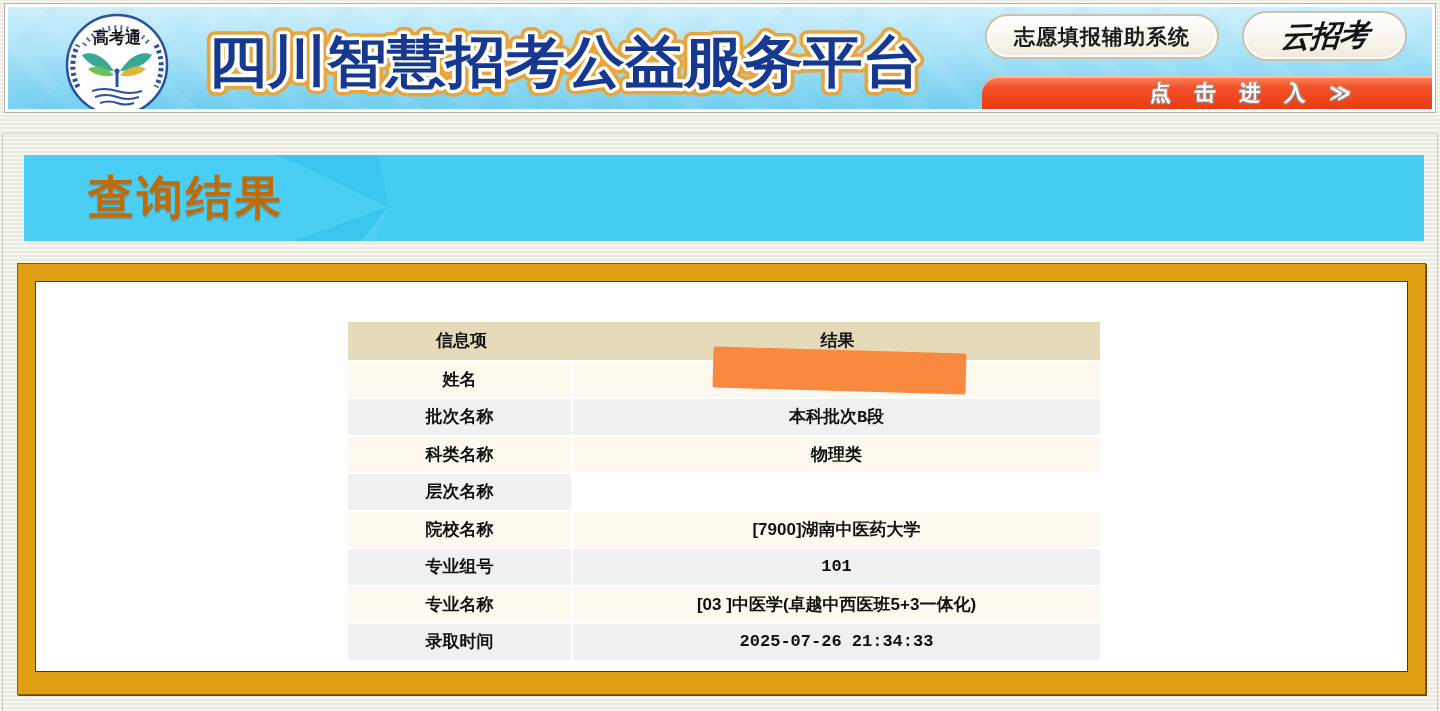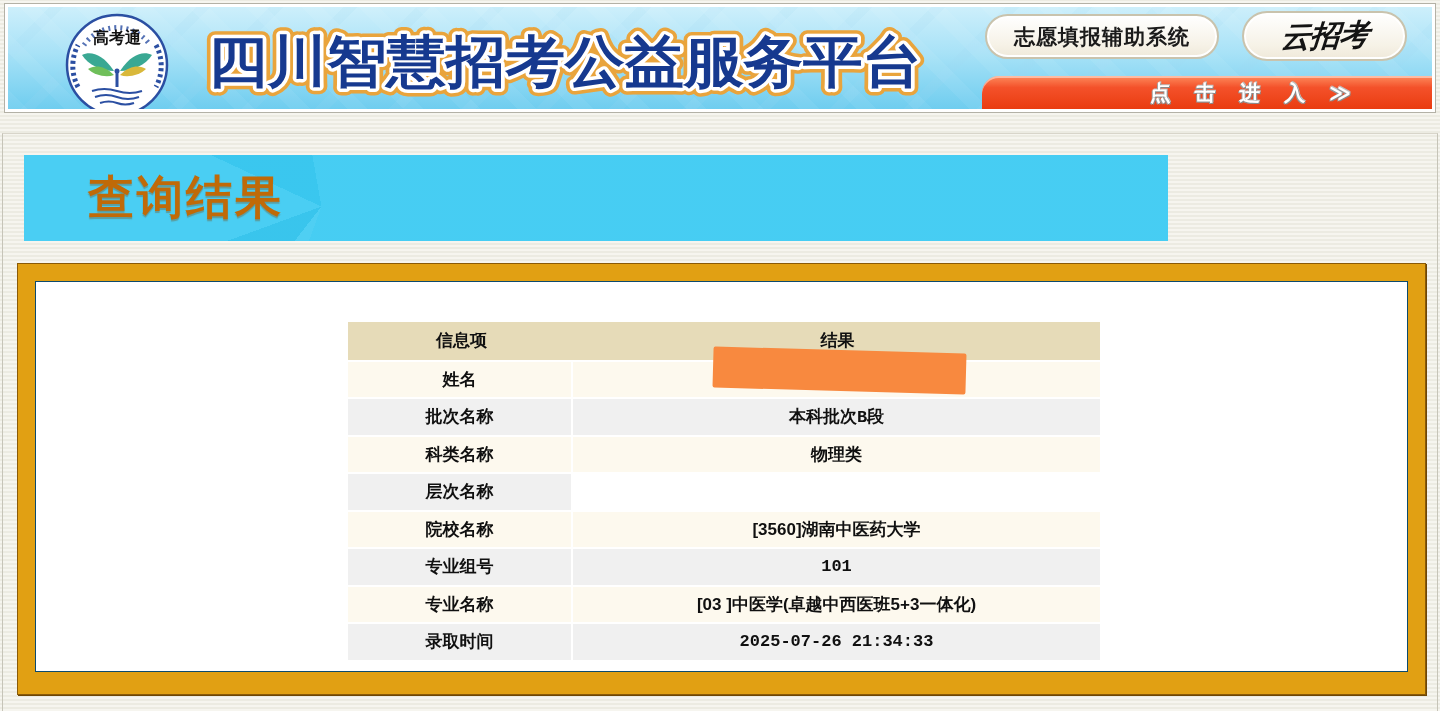--- a/index.html
+++ b/index.html
@@ -65,21 +65,21 @@
   }
 
   
   .content-frame {
     position:absolute; left:2px; top:133px; width:1436px; height:578px;
     border-left:1px solid #c6c4b8; border-right:1px solid #c6c4b8; border-top:1px solid #d8d5ca;
   }
 
   
   .banner {
-    position:absolute; left:24px; top:155px; width:1144px; height:86px;
+    position:absolute; left:24px; top:155px; width:1400px; height:86px;
     background:
       conic-gradient(from 200deg at 26% 60%,
         rgba(255,255,255,0.10) 0deg 18deg, rgba(0,40,70,0.03) 18deg 50deg,
         rgba(255,255,255,0.08) 50deg 95deg, rgba(0,40,70,0.02) 95deg 150deg,
         rgba(255,255,255,0.06) 150deg 360deg),
       #3bcaf2;
     display:flex; align-items:center;
   }
   .banner h1 {
     margin-left:64px; font-size:46px; font-weight:900; color:#c06a08;
@@ -190,21 +190,21 @@
         </div>
         <div class="trow row-cream">
           <div class="tcell tlabel">科类名称</div>
           <div class="tcell tvalue">物理类</div>
         </div>
         <div class="trow row-gray">
           <div class="tcell tlabel">层次名称</div>
         </div>
         <div class="trow row-cream">
           <div class="tcell tlabel">院校名称</div>
-          <div class="tcell tvalue">[3560]湖南中医药大学</div>
+          <div class="tcell tvalue">[7900]湖南中医药大学</div>
         </div>
         <div class="trow row-gray">
           <div class="tcell tlabel">专业组号</div>
           <div class="tcell tvalue">101</div>
         </div>
         <div class="trow row-cream">
           <div class="tcell tlabel">专业名称</div>
           <div class="tcell tvalue">[03 ]中医学(卓越中西医班5+3一体化)</div>
         </div>
         <div class="trow row-gray">

